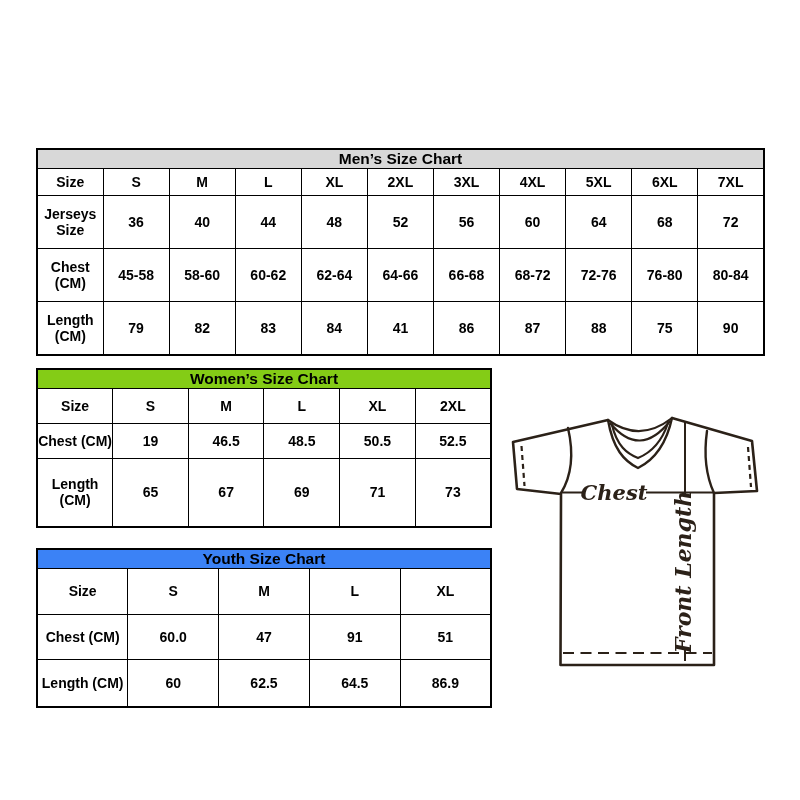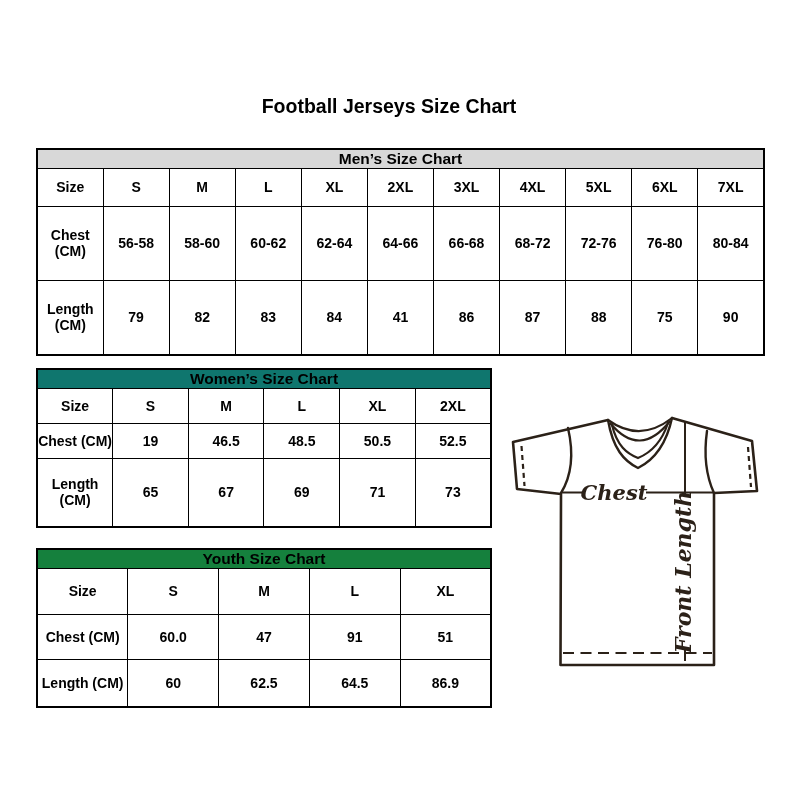--- a/index.html
+++ b/index.html
@@ -32,21 +32,20 @@
     font-family:"DejaVu Serif", serif; font-style:italic; font-weight:bold;
   }
   .chest-text { font-size:21px; }
   .front-text { font-size:22px; }
 </style>
 </head>
 <body>
 
 <div class="canvas">
 
-  <h1 class="title">Football Jerseys Size Chart</h1>
 
   <table class="sizes mens">
     <thead>
       <tr>
         <th colspan="11" style="background: rgb(216, 216, 216);">Men’s Size Chart</th>
       </tr>
     </thead>
     <tbody>
         <tr>
           <td>Size</td>
@@ -55,22 +54,35 @@
           <td>L</td>
           <td>XL</td>
           <td>2XL</td>
           <td>3XL</td>
           <td>4XL</td>
           <td>5XL</td>
           <td>6XL</td>
           <td>7XL</td>
         </tr>
         <tr>
+          <td>Jerseys Size</td>
+          <td>36</td>
+          <td>40</td>
+          <td>44</td>
+          <td>48</td>
+          <td>52</td>
+          <td>56</td>
+          <td>60</td>
+          <td>64</td>
+          <td>68</td>
+          <td>72</td>
+        </tr>
+        <tr>
           <td>Chest (CM)</td>
-          <td>56-58</td>
+          <td>45-58</td>
           <td>58-60</td>
           <td>60-62</td>
           <td>62-64</td>
           <td>64-66</td>
           <td>66-68</td>
           <td>68-72</td>
           <td>72-76</td>
           <td>76-80</td>
           <td>80-84</td>
         </tr>
@@ -86,21 +98,21 @@
           <td>88</td>
           <td>75</td>
           <td>90</td>
         </tr>
       </tbody>
   </table>
 
   <table class="sizes womens">
     <thead>
       <tr>
-        <th colspan="6" style="background: #0f766e;">Women’s Size Chart</th>
+        <th colspan="6" style="background: #84cc16;">Women’s Size Chart</th>
       </tr>
     </thead>
     <tbody>
         <tr>
           <td>Size</td>
           <td>S</td>
           <td>M</td>
           <td>L</td>
           <td>XL</td>
           <td>2XL</td>
@@ -120,21 +132,21 @@
           <td>69</td>
           <td>71</td>
           <td>73</td>
         </tr>
       </tbody>
   </table>
 
   <table class="sizes youth">
     <thead>
       <tr>
-        <th colspan="5" style="background: #15803d;">Youth Size Chart</th>
+        <th colspan="5" style="background: #3b82f6;">Youth Size Chart</th>
       </tr>
     </thead>
     <tbody>
         <tr>
           <td>Size</td>
           <td>S</td>
           <td>M</td>
           <td>L</td>
           <td>XL</td>
         </tr>

